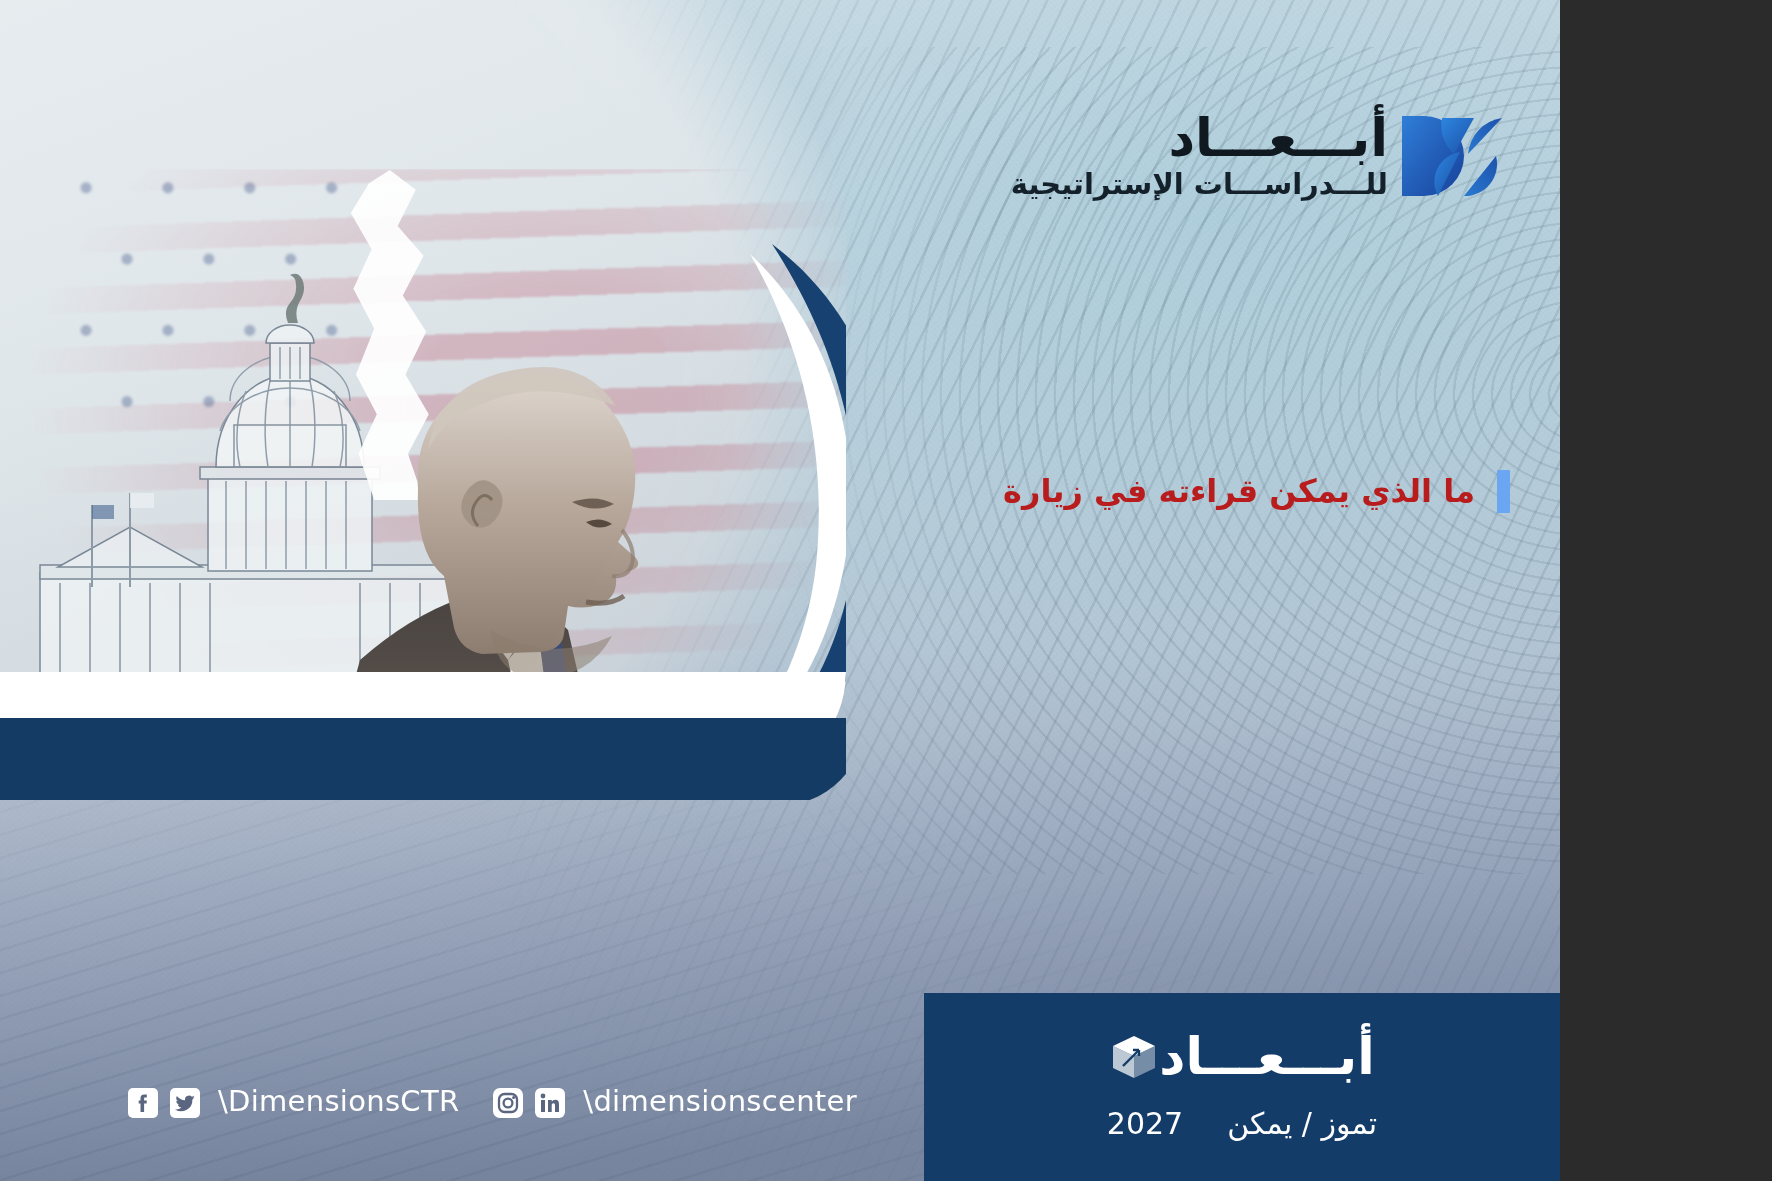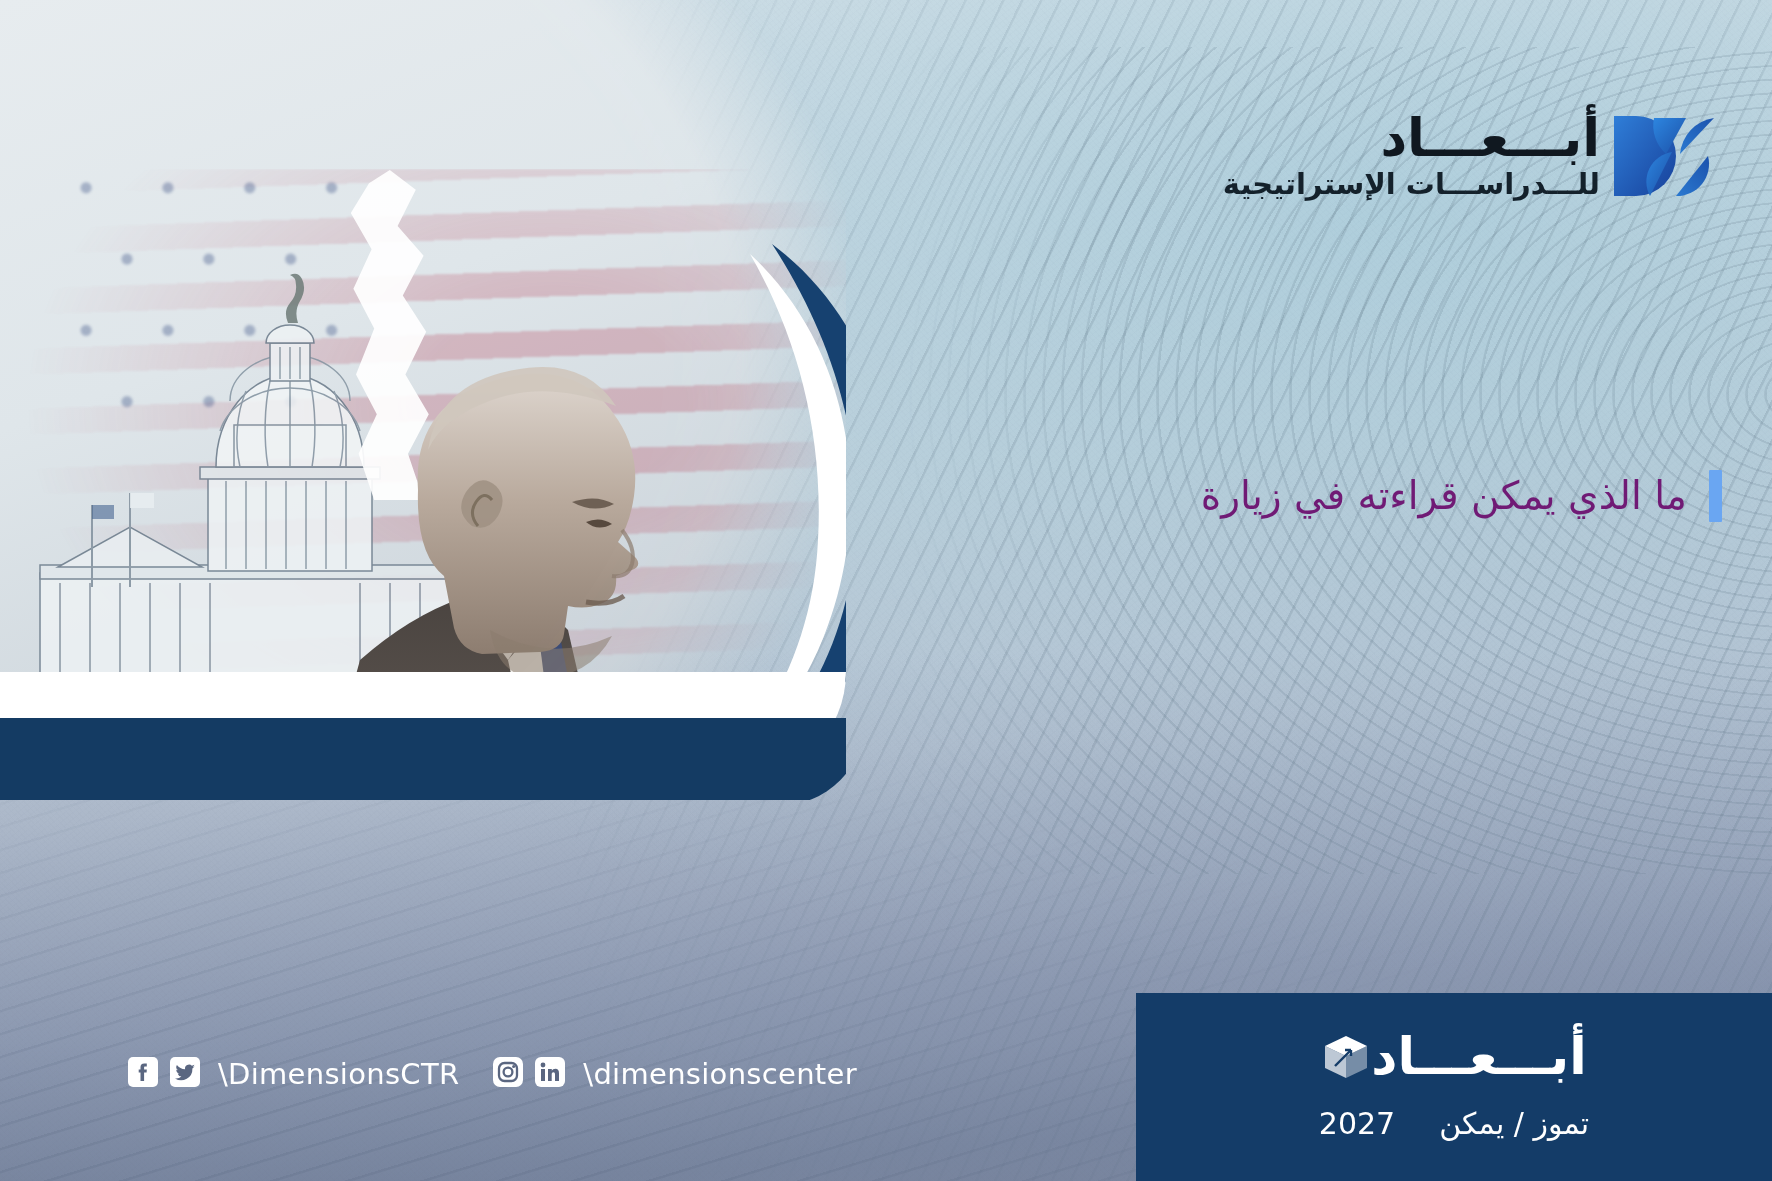--- a/index.html
+++ b/index.html
@@ -1,18 +1,18 @@
 <!DOCTYPE html>
 <html><head>
 <meta charset="utf-8">
 <style>
   html,body{margin:0;padding:0;background:#2b2b2b;}
   *{box-sizing:border-box;}
   .stage{
-    position:relative;width:1772px;height:1181px;overflow:hidden;
+    position:relative;width:1560px;height:1181px;overflow:hidden;
     font-family:"DejaVu Sans","Liberation Sans",sans-serif;
     background:#c3cedb;
   }
 
   
   .bg-base{
     position:absolute;inset:0;
     background:
       linear-gradient(175deg,
         #dfe7ec 0%,
@@ -166,28 +166,28 @@
   .brand-mark{width:112px;height:96px;}
   .brand-mark svg{width:100%;height:100%;}
 
   
   .headline-wrap{
     position:absolute;right:50px;top:470px;display:flex;align-items:stretch;gap:22px;
     direction:rtl;
   }
   .hl-bar{width:13px;background:#6aa6f2;border-radius:1px;align-self:stretch;}
   .headline{
-    direction:rtl;text-align:right;color:#701a75;
-    font-size:39px;font-weight:400;line-height:1.34;white-space:nowrap;
+    direction:rtl;text-align:right;color:#b91c1c;
+    font-size:32px;font-weight:700;line-height:1.34;white-space:nowrap;
   }
   .headline .ln{display:block;}
 
   
   .social{
-    position:absolute;left:128px;bottom:90px;display:flex;align-items:flex-start;gap:12px;
+    position:absolute;left:128px;bottom:63px;display:flex;align-items:flex-end;gap:12px;
     color:#ffffff;
   }
   .soc-icon{width:30px;height:30px;display:block;}
   .soc-icon svg{width:100%;height:100%;display:block;}
   .soc-handle{
     font-size:29px;color:#fff;font-weight:400;letter-spacing:.3px;
     margin-left:6px;margin-right:22px;
   }
 
   

